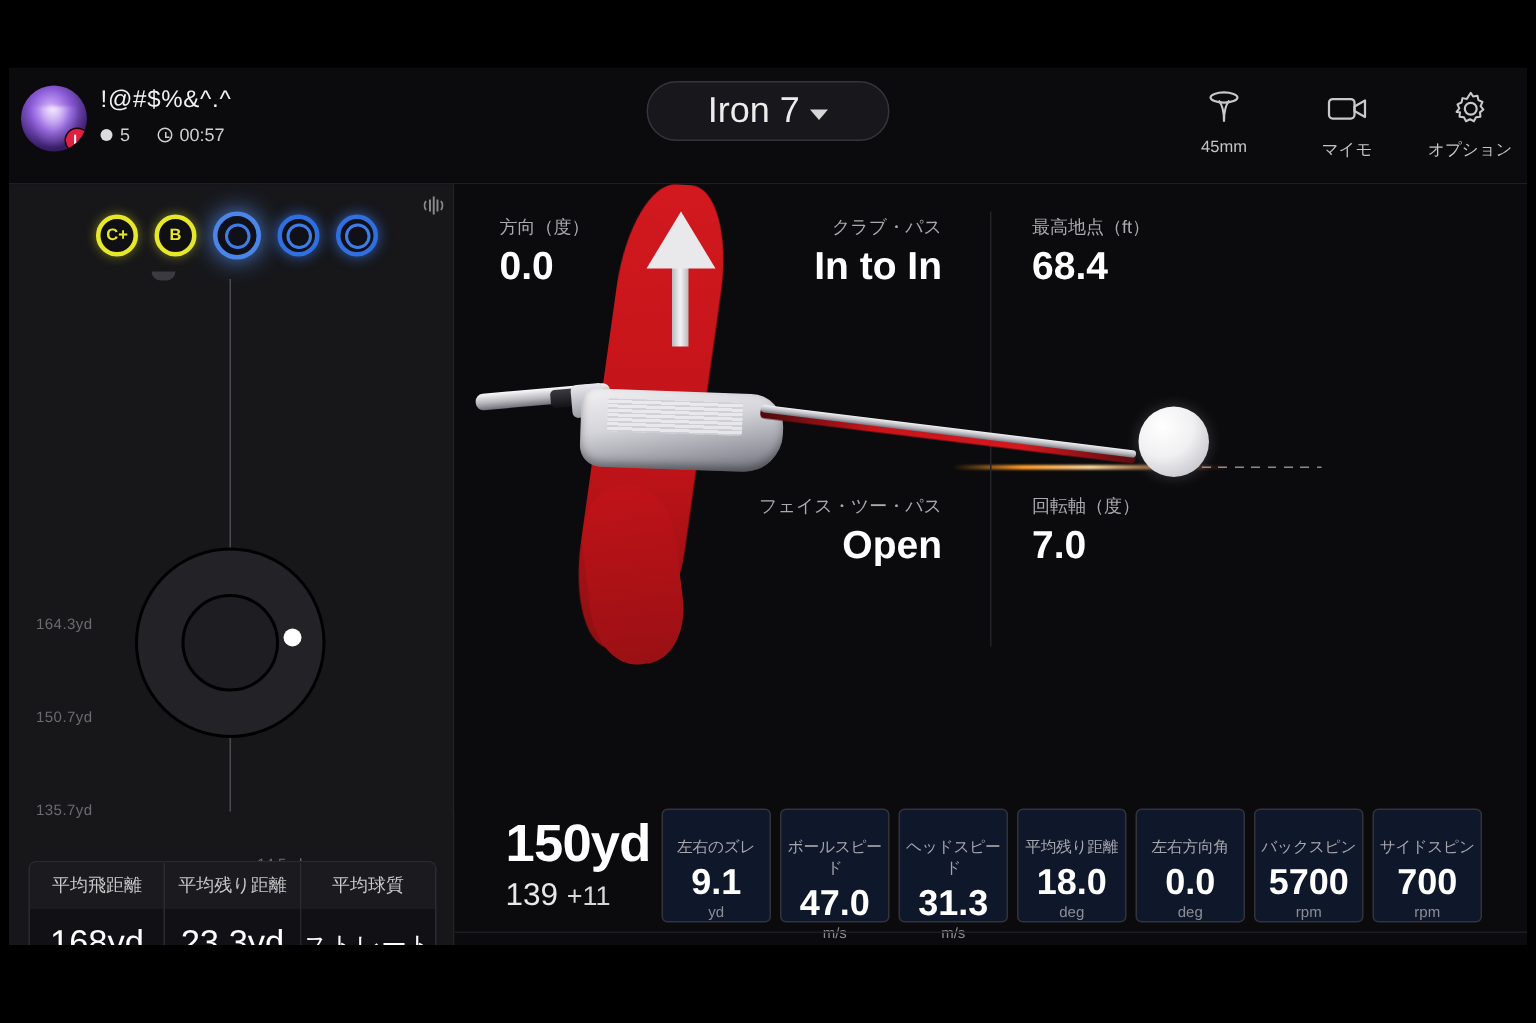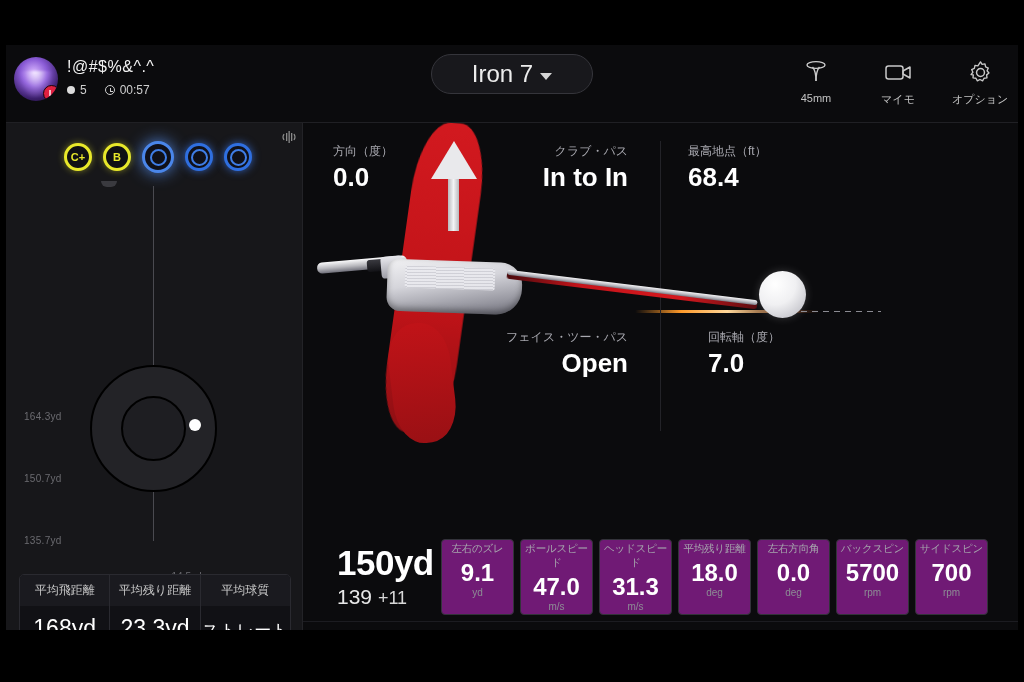--- a/index.html
+++ b/index.html
@@ -200,21 +200,21 @@
   
   .metrics { position:absolute; left:0; top:414px; width:715px; height:84px; }
   .dist-block{ position:absolute; left:34px; top:8px; }
   .dist-main{ color:#fff; font-size:35px; font-weight:bold; letter-spacing:-.5px; line-height:36px;}
   .dist-sub{ color:#e8e8e8; font-size:21px; margin-top:4px;}
   .dist-sub .plus{ color:#d8d8d8; font-size:18px;}
 
   .mboxes{ position:absolute; left:138px; top:2px; display:flex; gap:6px;}
   .mbox{
     width:73px; height:76px; border:1px solid #33333a; border-radius:4px;
-    background:#701a75; text-align:center; padding-top:2px;
+    background:#0f172a; text-align:center; padding-top:18px;
   }
   .mbox .t{ color:#a6a6ad; font-size:10.5px; letter-spacing:-.2px;}
   .mbox .v{ color:#fff; font-size:24px; font-weight:bold; margin-top:4px; line-height:26px;}
   .mbox .u{ color:#8d8d95; font-size:10px; margin-top:1px;}
 
   
   .vlabel{ position:absolute; }
   .vlabel .cap{ color:#a9a9b0; font-size:12px; }
   .vlabel .val{ color:#fff; font-size:26px; font-weight:bold; margin-top:2px;}
   .vlabel.r{ text-align:right;}
@@ -400,21 +400,21 @@
           <div class="red"></div>
           <div class="silver"></div>
         </div>
 
         <div class="vlabel" style="left:385px; top:20px;">
           <div class="cap">最高地点（ft）</div>
           <div class="val">68.4</div>
         </div>
 
 
-        <div class="vlabel" style="left:385px; top:206px;margin-left:20px;">
+        <div class="vlabel" style="left:385px; top:206px;">
           <div class="cap">回転軸（度）</div>
           <div class="val">7.0</div>
         </div>
       </div>
 
       <div class="metrics">
         <div class="dist-block">
           <div class="dist-main">150yd</div>
           <div class="dist-sub">
             <span>139</span>

